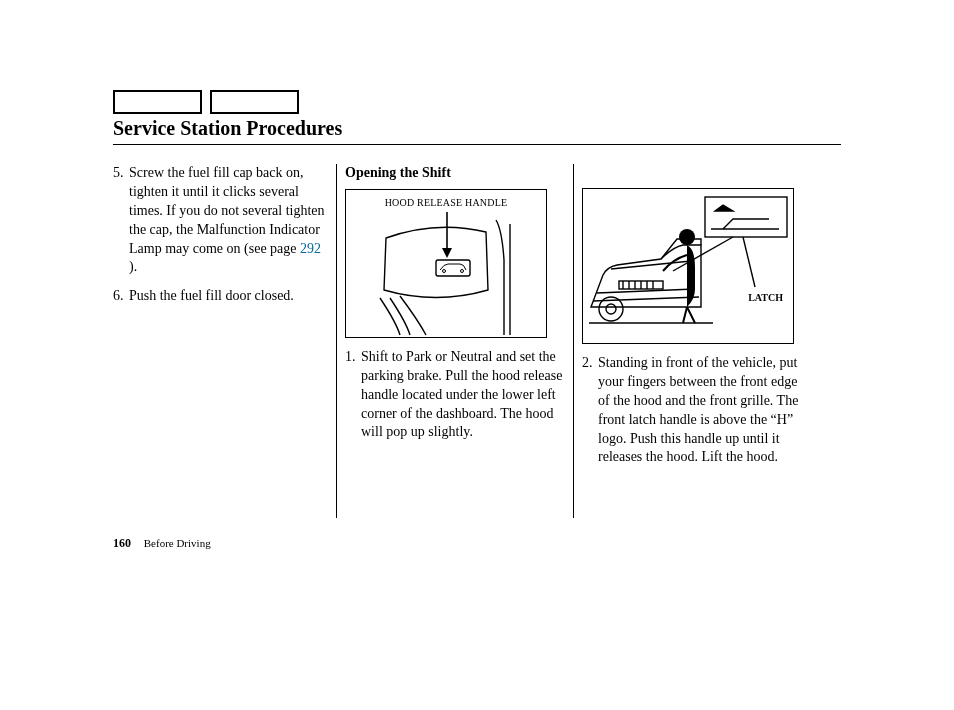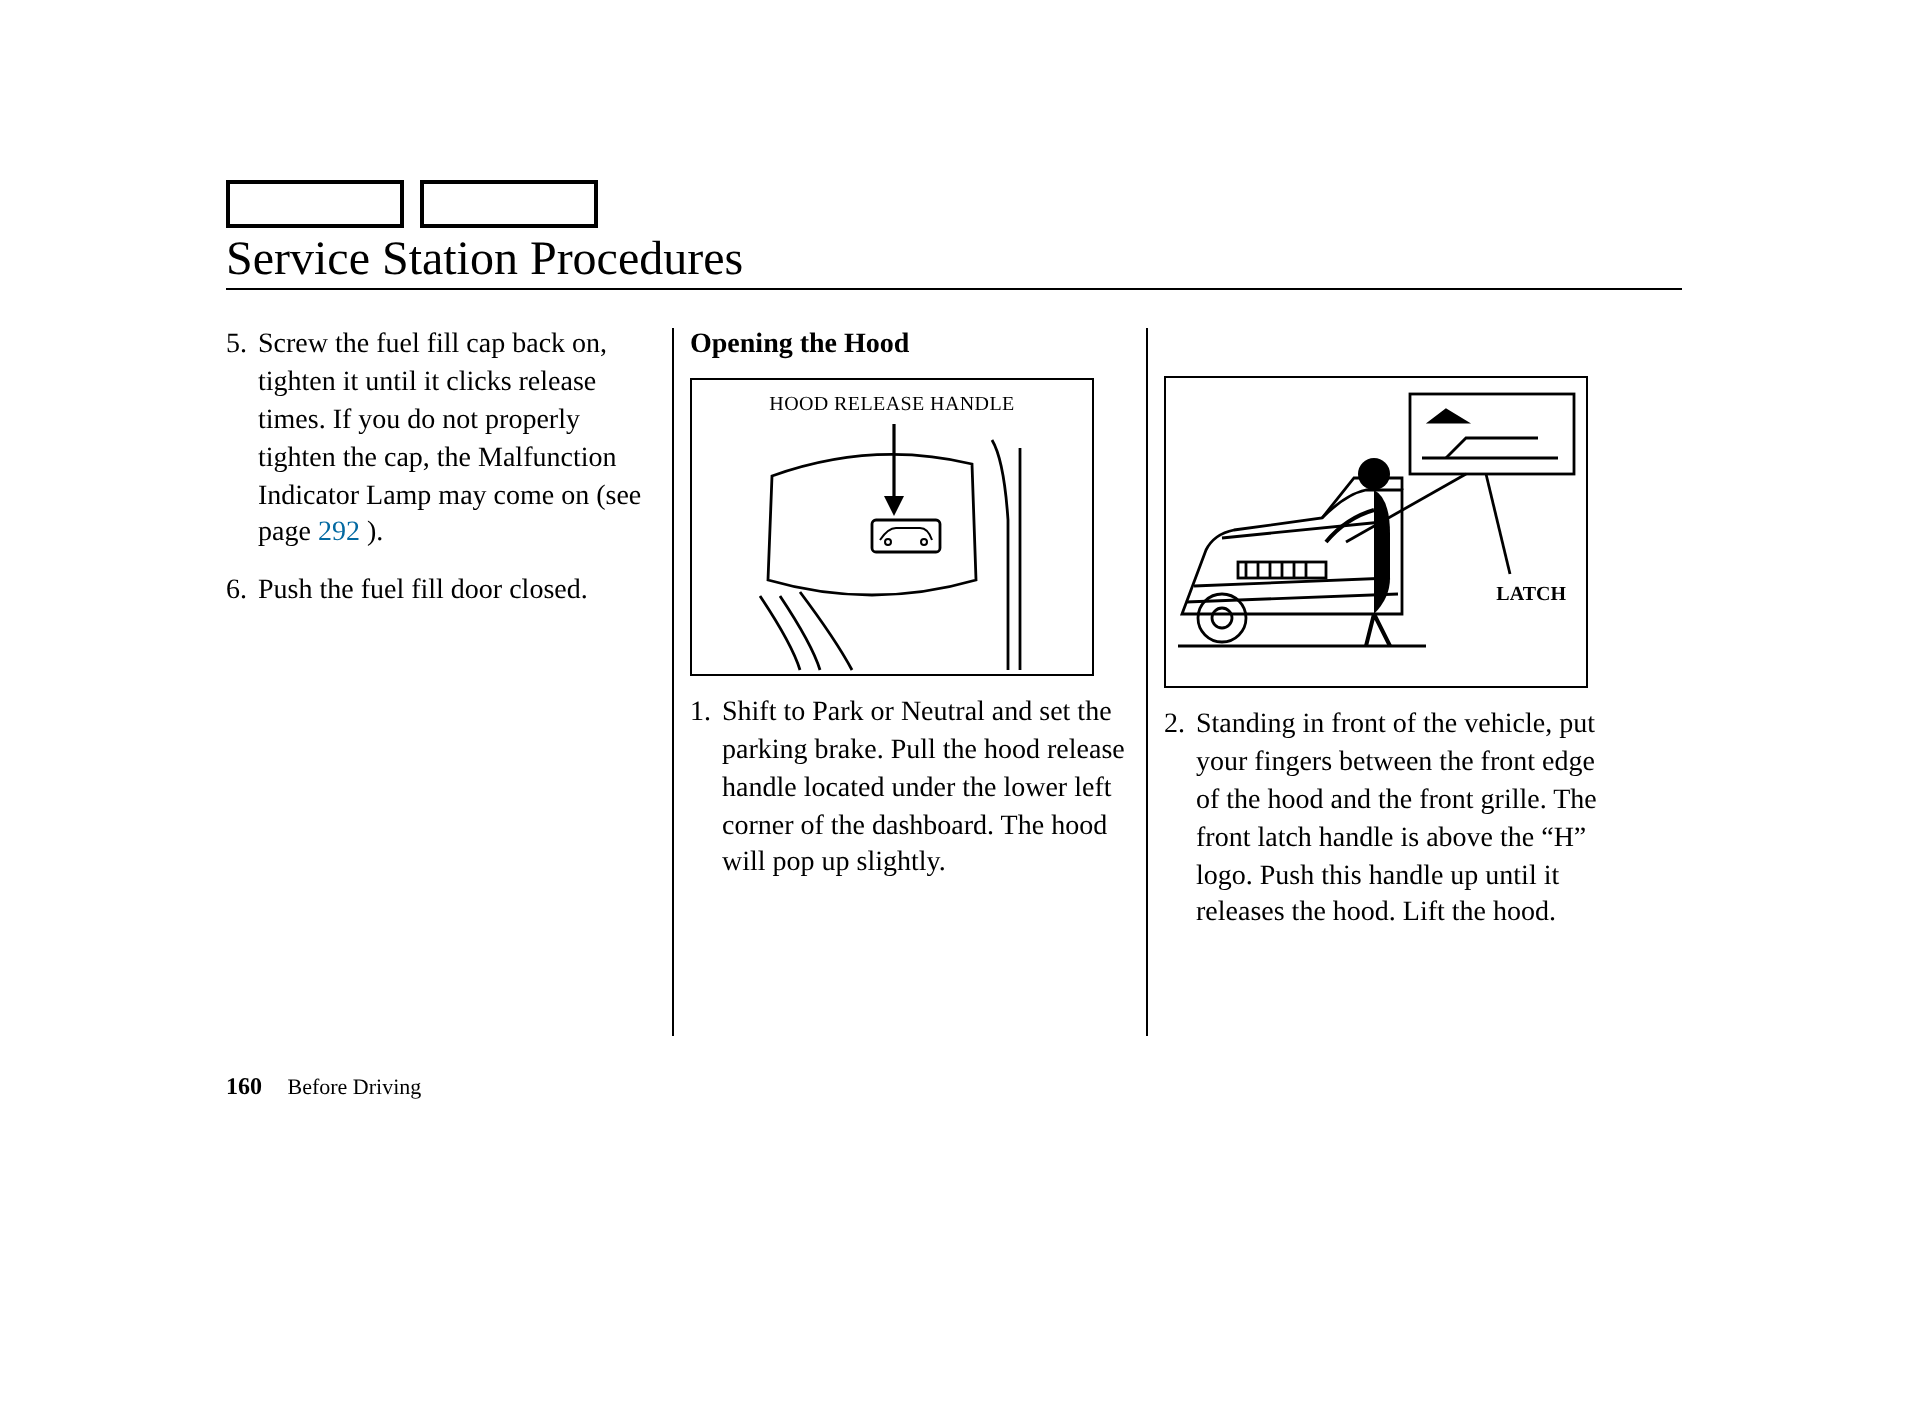--- a/index.html
+++ b/index.html
@@ -33,22 +33,22 @@
     justify-content: center;
     font-size: 10px;
     font-weight: bold;
     line-height: 1;
     text-align: center;
   }
   .title {
     position: absolute;
     left: 113px;
     top: 117px;
-    font-size: 24px;
-    font-weight: normal;
+    font-size: 20px;
+    font-weight: bold;
   }
   .hr {
     position: absolute;
     left: 113px;
     top: 144px;
     width: 728px;
     border-top: 1.5px solid #000;
   }
   .cols {
     position: absolute;
@@ -136,32 +136,32 @@
 
   <div class="hr"></div>
 
   <div class="cols sep-height">
 
     <div class="col col1">
       <div class="ol">
         <div class="item">
           <div class="num">5.</div>
           <div class="txt">
-            <span>Screw the fuel fill cap back on, tighten it until it clicks release times. If you do not properly tighten the cap, the Malfunction Indicator Lamp may come on (see page </span><span class="link">292</span><span> ).</span>
+            <span>Screw the fuel fill cap back on, tighten it until it clicks several times. If you do not several tighten the cap, the Malfunction Indicator Lamp may come on (see page </span><span class="link">292</span><span> ).</span>
           </div>
         </div>
         <div class="item">
           <div class="num">6.</div>
           <div class="txt">Push the fuel fill door closed.</div>
         </div>
       </div>
     </div>
 
     <div class="col col2">
-      <div class="subhead">Opening the Hood</div>
+      <div class="subhead">Opening the Shift</div>
       <div class="fig fig1">
         <div class="fig-label-top">HOOD RELEASE HANDLE</div>
         <div class="svg-area">
           <svg viewBox="0 0 202 149" width="202" height="149">
             <g fill="none" stroke="#000" stroke-width="1.4">
 
               <path d="M150 30 Q156 40 158 70 L158 145"></path>
               <path d="M164 34 L164 145"></path>
 
               <path d="M40 48 Q90 30 140 42 L142 100 Q90 115 38 100 Z"></path>

